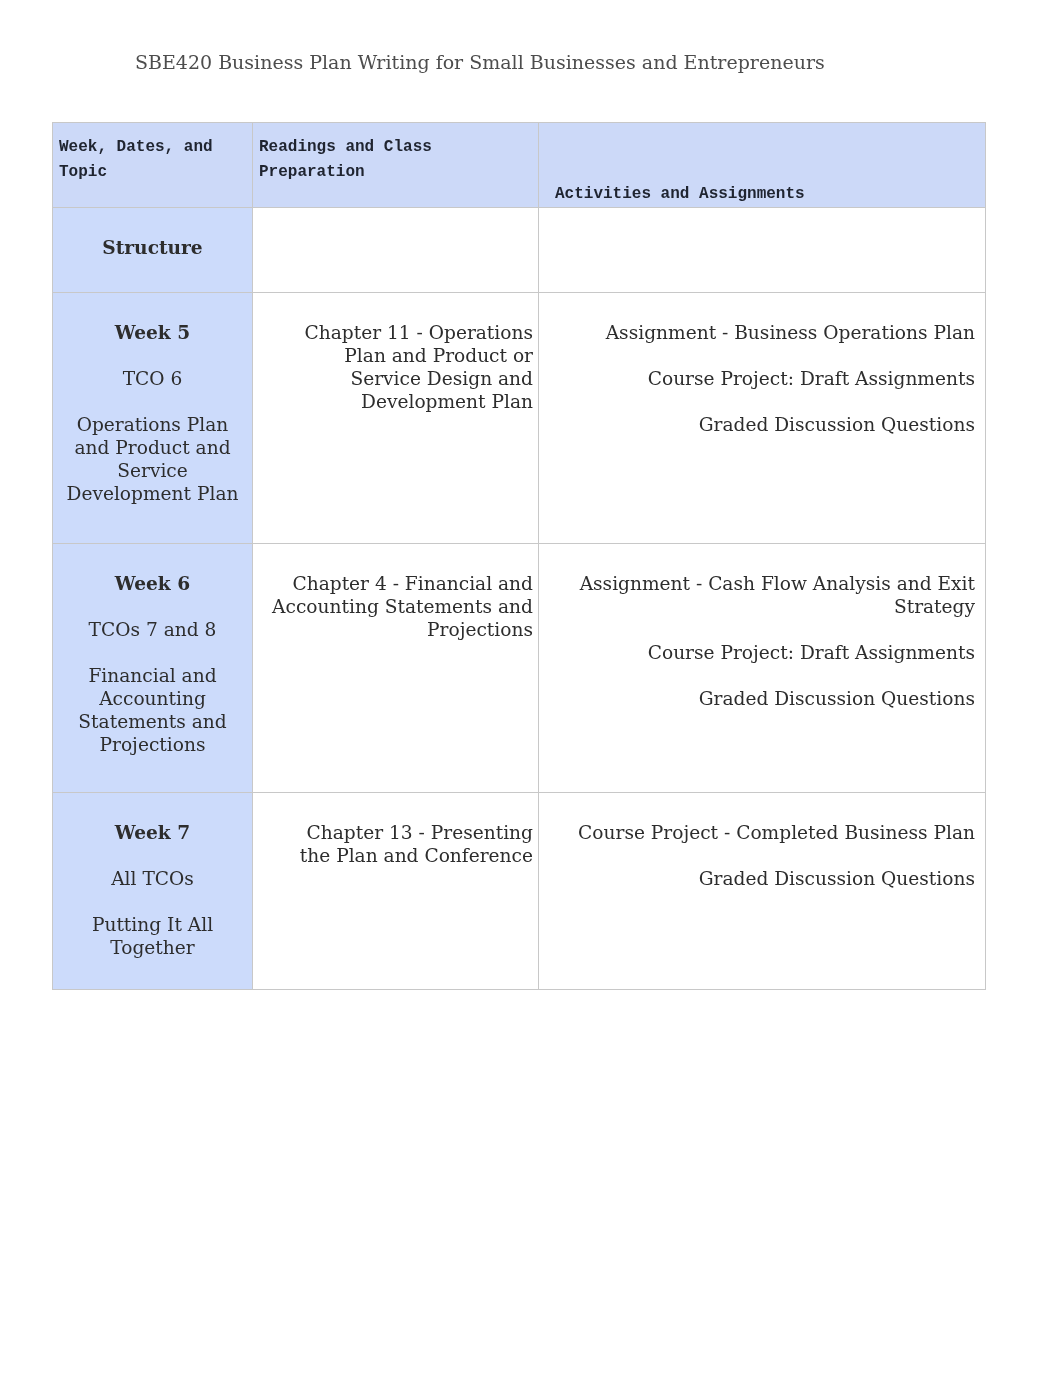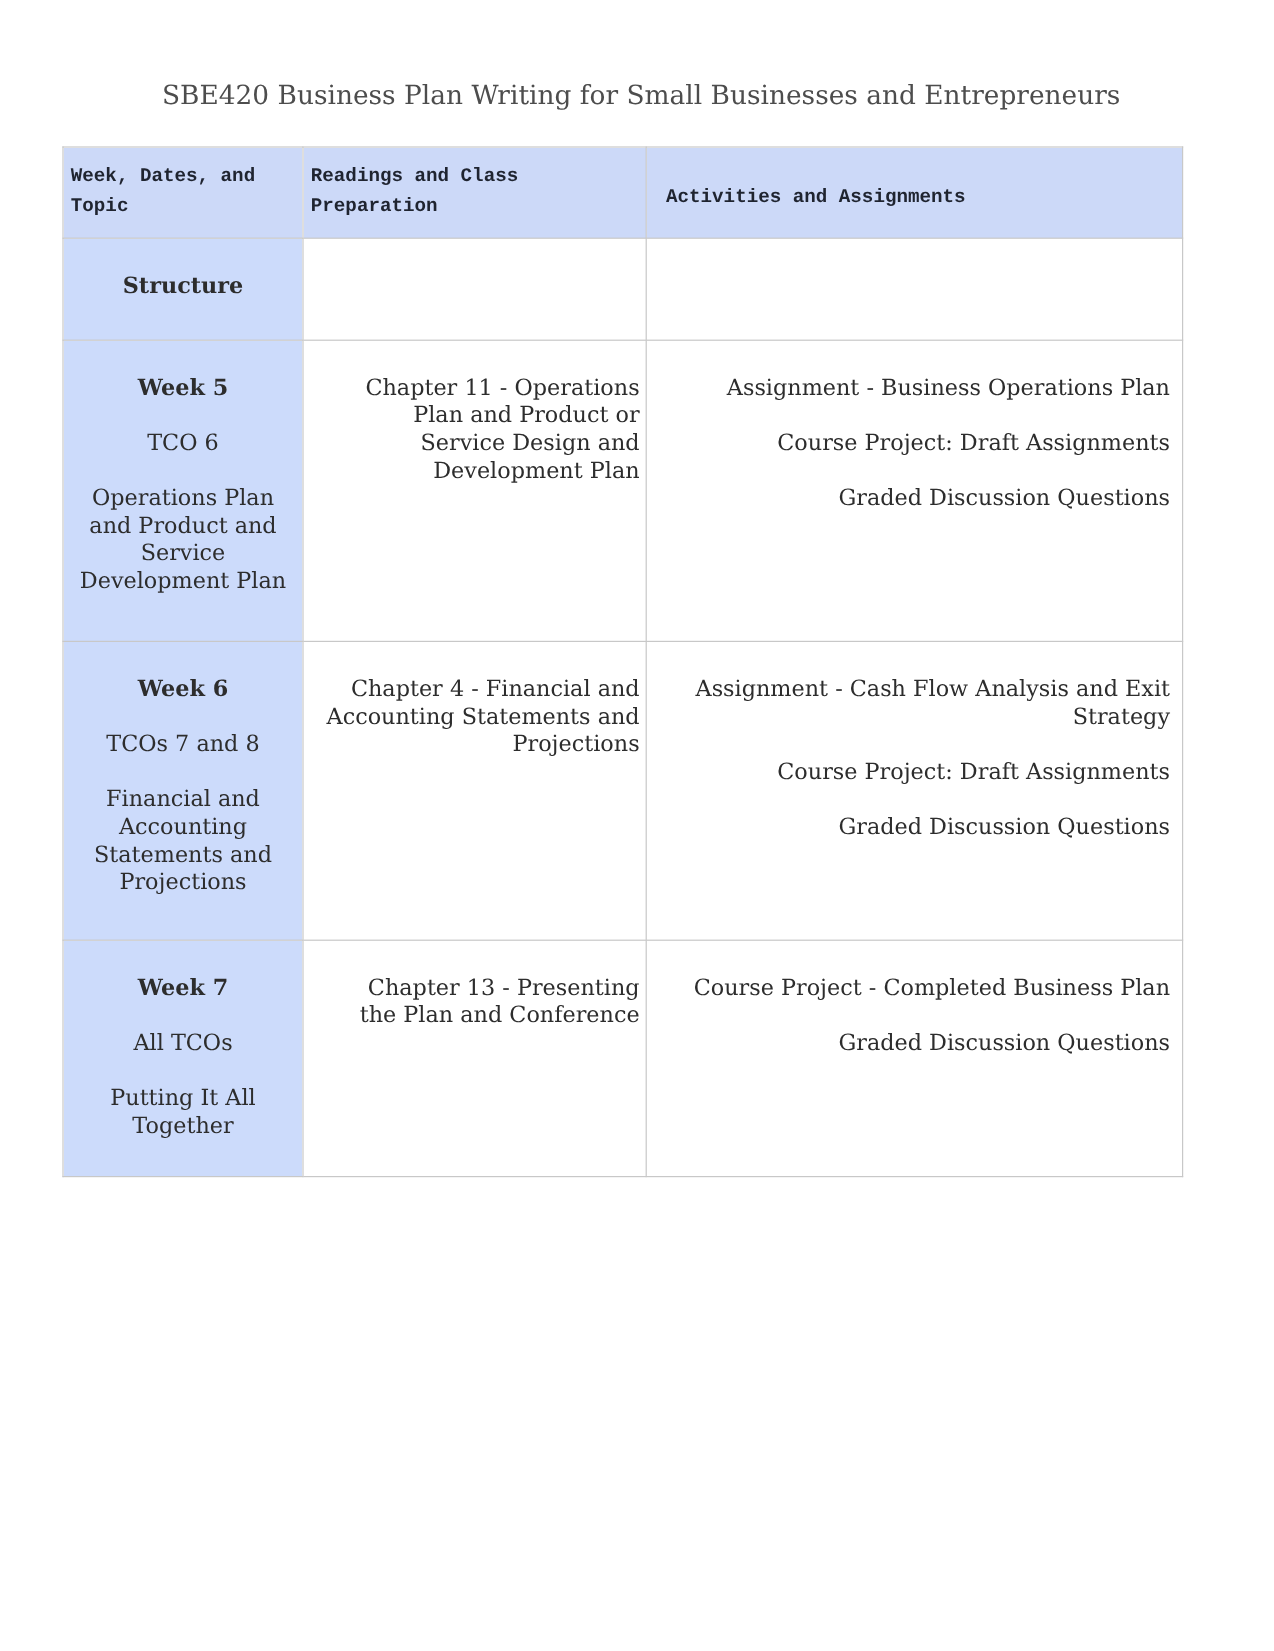--- a/index.html
+++ b/index.html
@@ -1,26 +1,26 @@
 <!DOCTYPE html>
 <html style="--header-fill: #ccd9f8; --week-fill: #ccdbfb; --cell-border: #c8c8c8; --text-color: #2d2d2d; --header-text: #1f2430; --title-text: #4d4d4d; --page-bg: #ffffff;"><head>
 <meta charset="utf-8">
 <style>
   :root{--page-bg:#ffffff;--header-fill:#ccd9f8;--week-fill:#ccdbfb;--cell-border:#c8c8c8;--text-color:#2d2d2d;--header-text:#1f2430;--title-text:#4d4d4d;}
   html,body{margin:0;padding:0;background:var(--page-bg);}
   body{width:1062px;height:1376px;font-family:"DejaVu Serif",serif;}
   .page{position:relative;width:1062px;height:1376px;background:var(--page-bg);overflow:hidden;}
-  .doc-title{position:absolute;left:135px;top:68px;font-size:22px;color:var(--title-text);white-space:nowrap;}
+  .doc-title{position:absolute;left:135px;top:51px;font-size:19px;color:var(--title-text);white-space:nowrap;}
 
   table.sched{position:absolute;left:52px;top:122px;width:933px;border-collapse:collapse;table-layout:fixed;}
   table.sched td,table.sched th{border:1px solid var(--cell-border);vertical-align:top;box-sizing:border-box;
       font-size:18.6px;line-height:23px;color:var(--text-color);font-weight:normal;text-align:right;
       padding:28px 10px 0 10px;overflow:hidden;}
   table.sched th.hdr{background:var(--header-fill);text-align:left;font-weight:bold;vertical-align:top;font-size:16px;line-height:25px;color:var(--header-text);padding:12px 6px 0 6px;font-family:Liberation Mono, monospace;}
-  table.sched th.hdr.c3{vertical-align:top;padding:29px 0 0 16px;}
+  table.sched th.hdr.c3{vertical-align:top;padding:59px 0 0 16px;}
   table.sched td.wk{background:var(--week-fill);text-align:center;vertical-align:top;}
   td.wk .wk-name,td.wk .wk-sub{}
   .c1{width:200px;}
   .c2{width:286px;}
   table.sched td.c2{padding-left:18px;padding-right:5px;}
   .c3{width:447px;}
   .pline{margin:0 0 23px 0;}
   .pline:last-child{margin-bottom:0;}
   .wk-name{font-weight:bold;margin-bottom:23px;}
   .wk-sub{margin-bottom:23px;}

